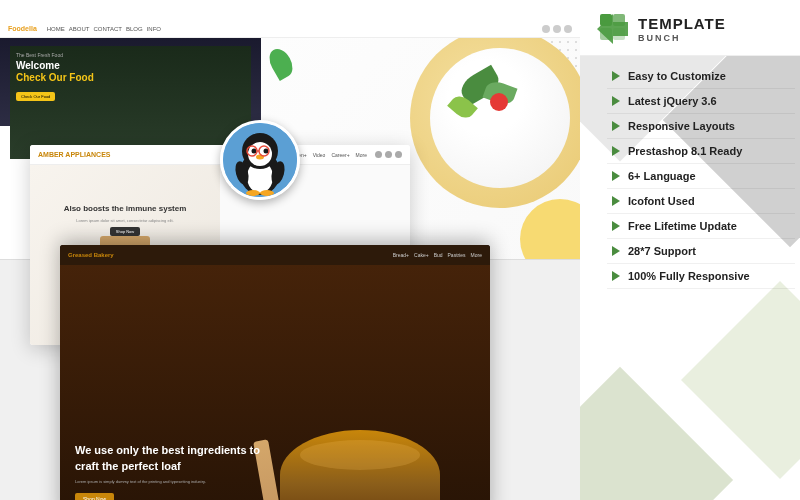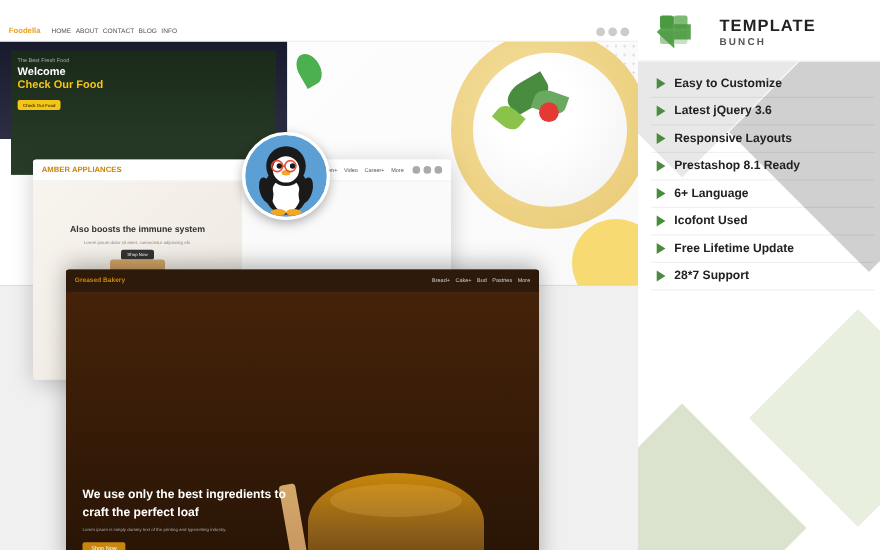--- a/index.html
+++ b/index.html
@@ -476,21 +476,21 @@
       display: flex;
       flex-direction: column;
     }
 
     
     .brand-header {
       background: #fff;
       padding: 12px 15px 8px;
       display: flex;
       align-items: center;
-      gap: 24px;
+      gap: 8px;
       border-bottom: 1px solid #eee;
     }
     .brand-logo-icon {
       width: 35px;
       height: 35px;
       flex-shrink: 0;
     }
     .brand-name {
       font-size: 15px;
       font-weight: bold;
@@ -503,21 +503,21 @@
       font-size: 9px;
       color: #555;
       letter-spacing: 2px;
       text-transform: uppercase;
       font-weight: bold;
     }
 
     
     .features-list {
       flex: 1;
-      padding: 8px 5px 5px 12px;
+      padding: 8px 5px 5px 27px;
       display: flex;
       flex-direction: column;
       gap: 0;
     }
     .feature-item {
       display: flex;
       align-items: center;
       gap: 8px;
       padding: 6px 5px;
       border-bottom: 1px solid rgba(0,0,0,0.06);
@@ -741,15 +741,19 @@
         <span class="feature-text">Icofont Used</span>
       </div>
       <div class="feature-item">
         <div class="feature-arrow"></div>
         <span class="feature-text">Free Lifetime Update</span>
       </div>
       <div class="feature-item">
         <div class="feature-arrow"></div>
         <span class="feature-text">28*7 Support</span>
       </div>
+      <div class="feature-item">
+        <div class="feature-arrow"></div>
+        <span class="feature-text">100% Fully Responsive</span>
+      </div>
     </div>
   </div>
 </div>
 
 </body></html>

